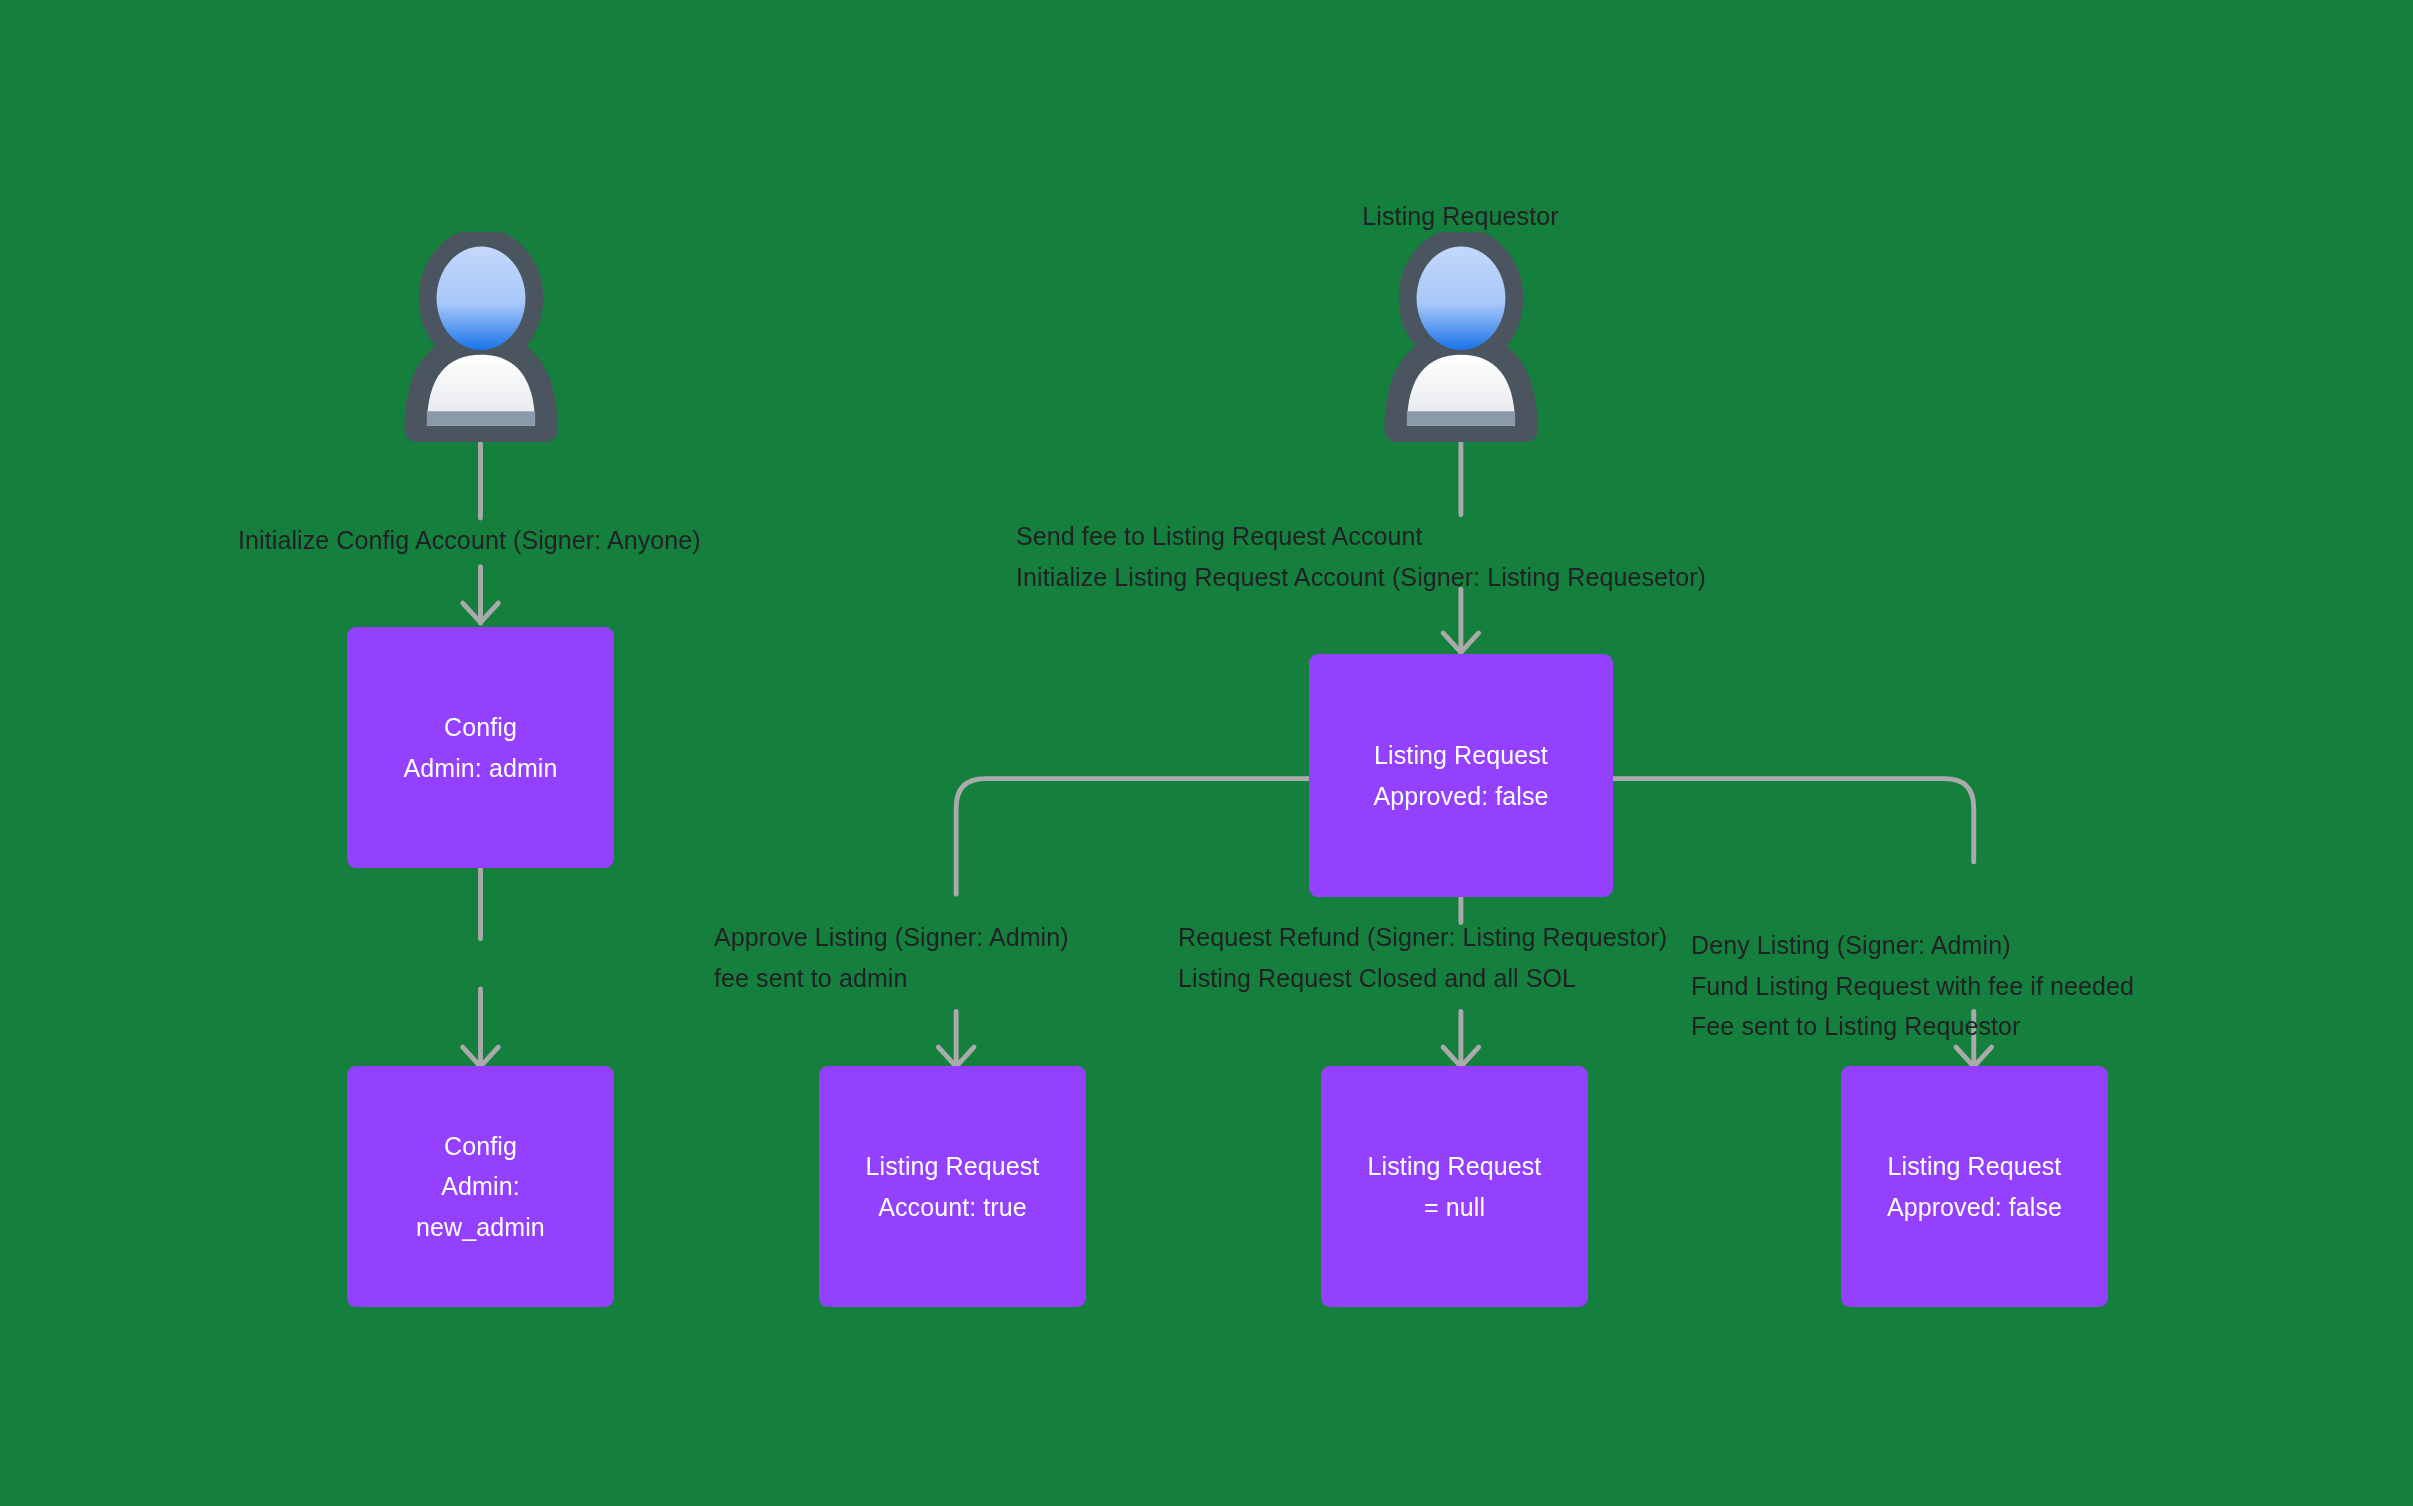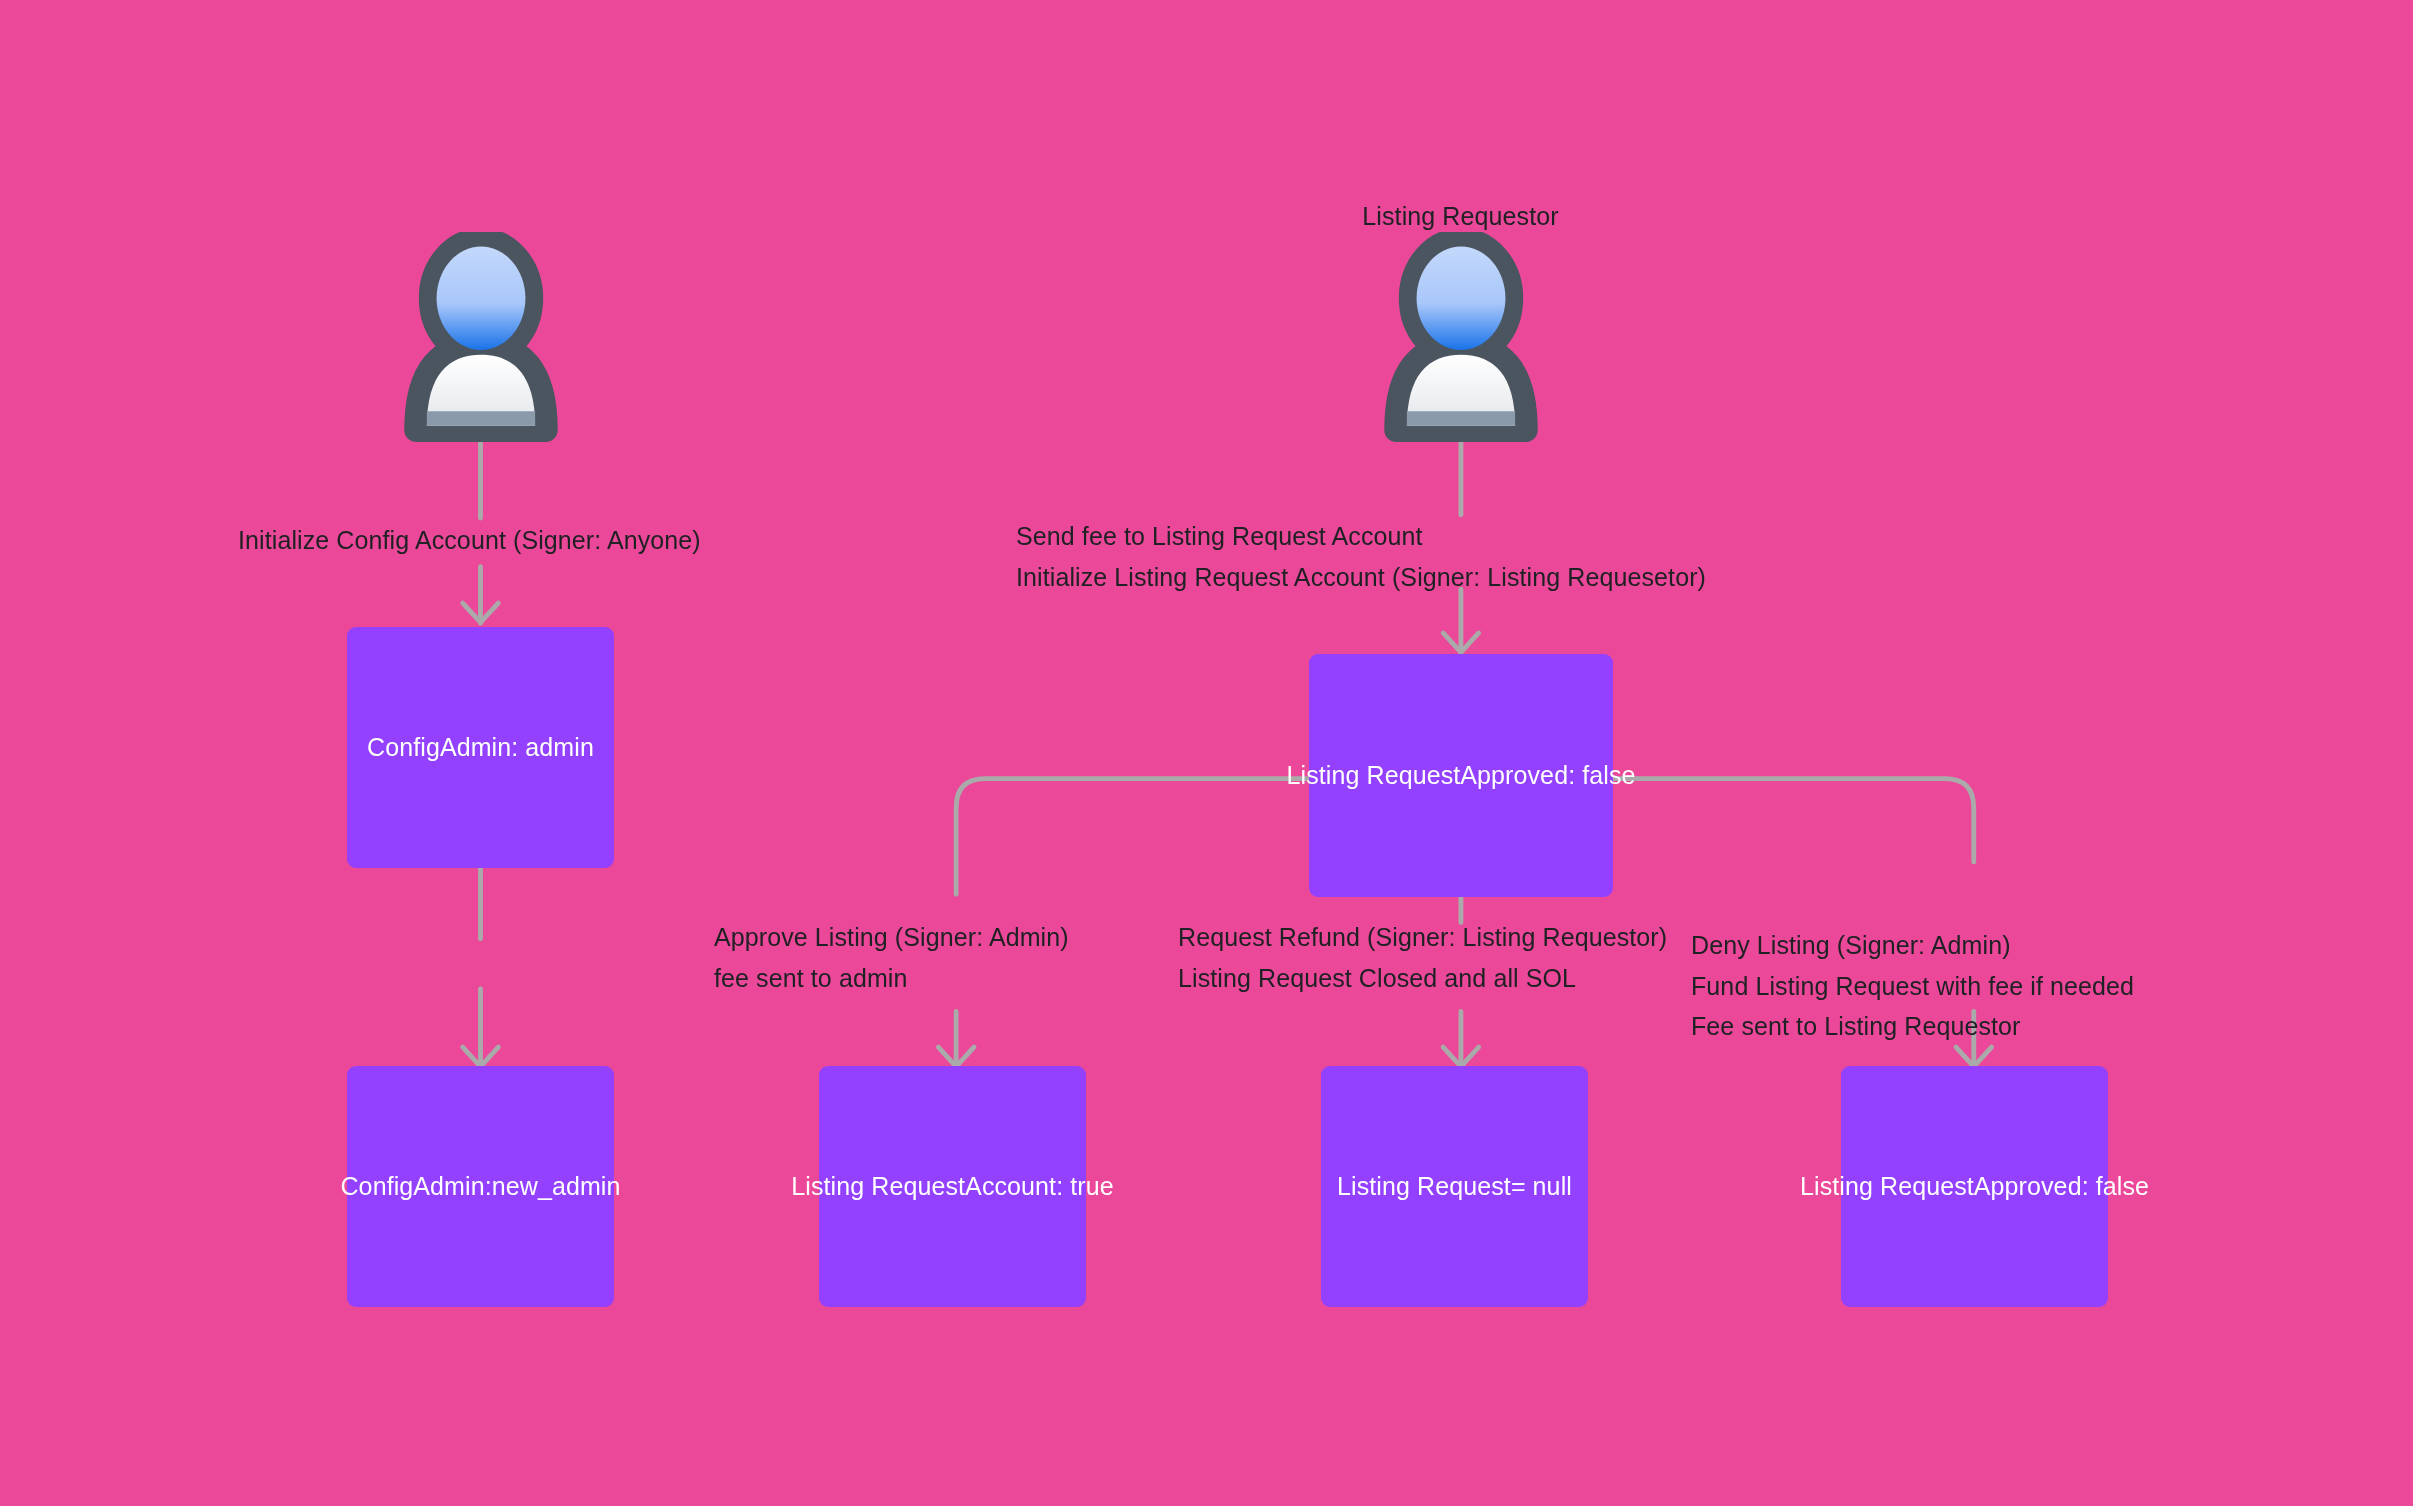--- a/index.html
+++ b/index.html
@@ -8,21 +8,21 @@
     background: #ffffff;
   }
   body {
     font-family: "Liberation Sans", sans-serif;
     -webkit-font-smoothing: antialiased;
   }
   #canvas {
     position: relative;
     width: 2413px;
     height: 1507px;
-    background: #ec4899;
+    background: #15803d;
     overflow: hidden;
   }
 
   
   #wires {
     position: absolute;
     left: 0; top: 0;
     width: 2413px;
     height: 1507px;
     pointer-events: none;
@@ -41,21 +41,21 @@
     letter-spacing: 0.1px;
     white-space: nowrap;
   }
 
   
   .node {
     position: absolute;
     box-sizing: border-box;
     border-radius: 9px;
     display: flex;
-    flex-direction: row;
+    flex-direction: column;
     align-items: center;
     justify-content: center;
     color: #ffffff;
     font-size: 25px;
     line-height: 1.62;
     text-align: center;
     letter-spacing: 0.1px;
   }
   .node .ln { display: block; white-space: nowrap; }
 

